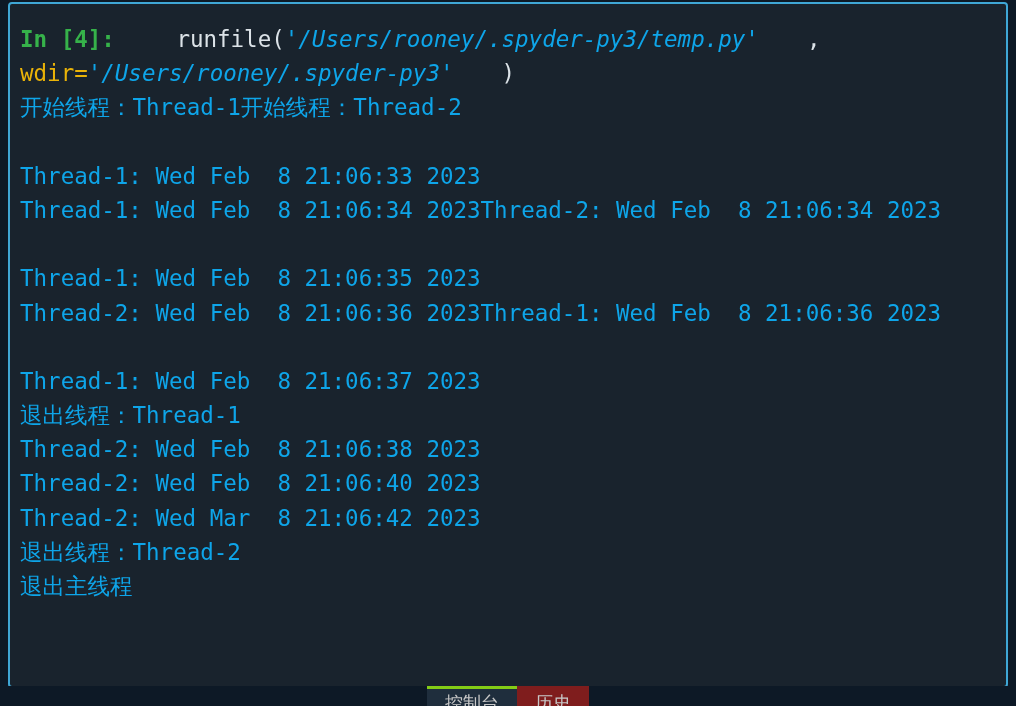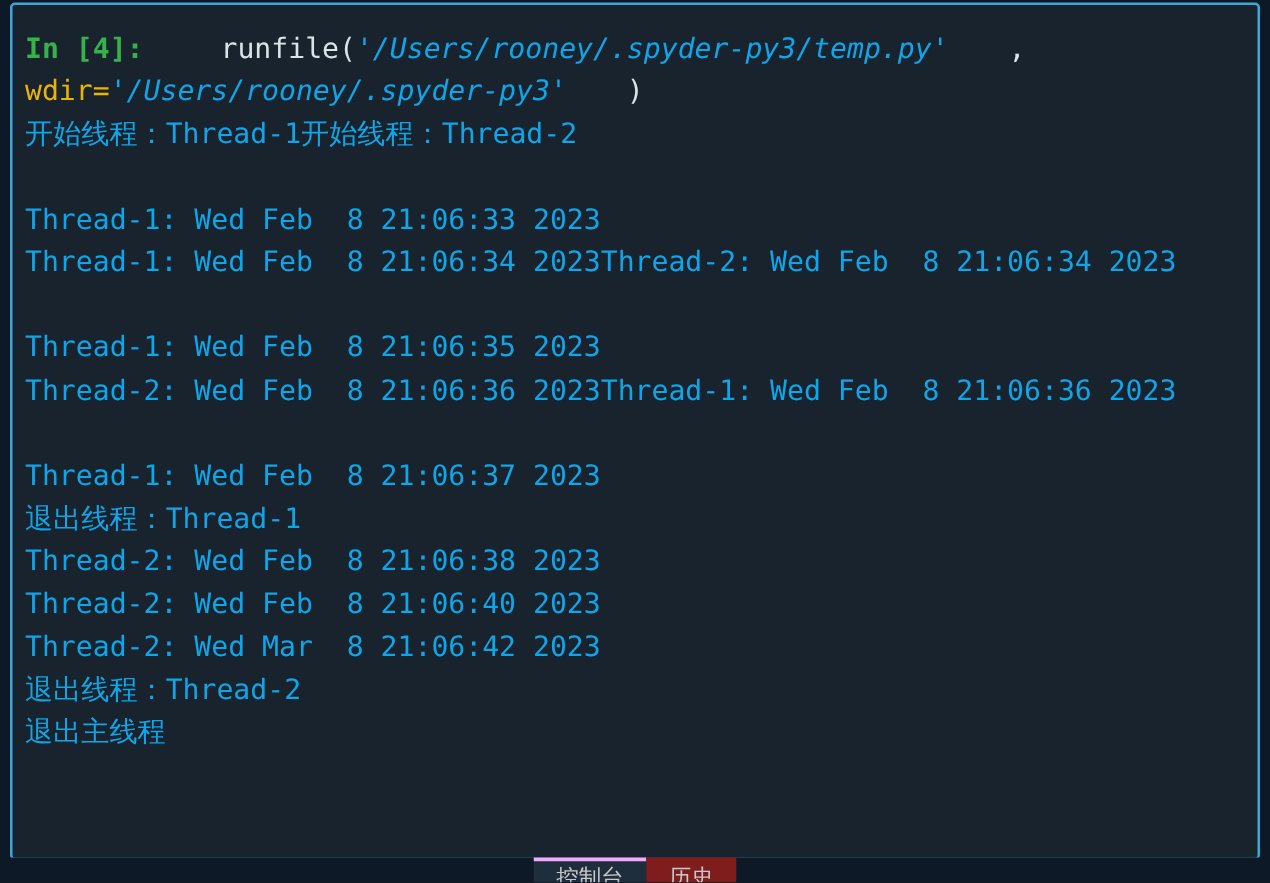--- a/index.html
+++ b/index.html
@@ -45,21 +45,21 @@
   }
   .tab {
     padding: 0 18px;
     color: #c8c8c8;
     background: #7f1d1d;
     border-top: 3px solid transparent;
     height: 20px;
     overflow: hidden;
   }
   .tab.active {
-    border-top: 3px solid #f0abfc;
+    border-top: 3px solid #84cc16;
     background: #1f2e3d;
   }
 </style>
 </head>
 <body>
 
 <div class="console-wrap">
 <pre class="console"><span class="prompt-in">In [4]:</span> <span class="fn-call">runfile(</span><span class="string">'/Users/rooney/.spyder-py3/temp.py'</span><span class="fn-call">,</span>
 <span class="kw">wdir=</span><span class="string">'/Users/rooney/.spyder-py3'</span><span class="fn-call">)</span>
 <span class="out">开始线程：Thread-1开始线程：Thread-2</span>

